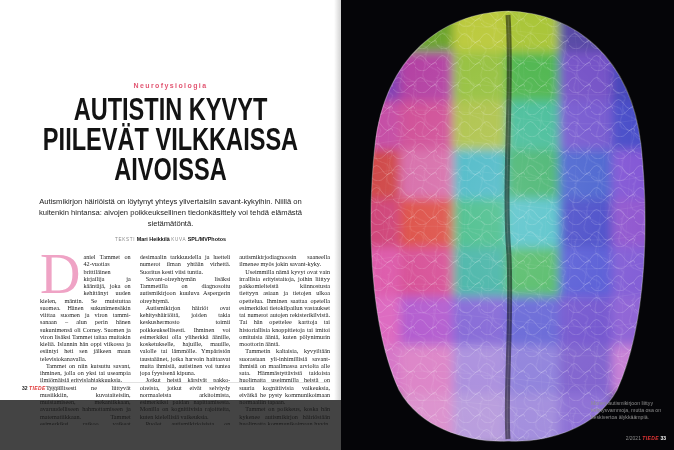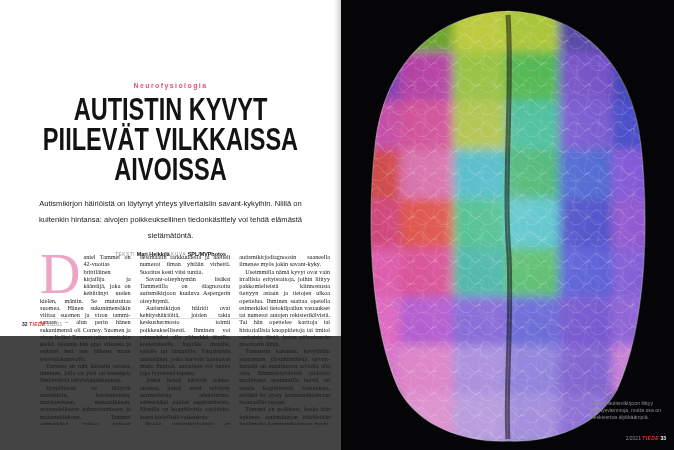--- a/index.html
+++ b/index.html
@@ -1,29 +1,29 @@
 <!DOCTYPE html>
 <html><head>
 <meta charset="utf-8">
 <style>
   html,body{margin:0;padding:0;background:#444;}
   .spread{position:relative;width:674px;height:450px;display:flex;overflow:hidden;
           font-family:"Liberation Serif",serif;}
   
-  .left-page{position:relative;width:341px;height:336px;background:#ffffff;box-sizing:border-box;}
+  .left-page{position:relative;width:341px;height:400px;background:#ffffff;box-sizing:border-box;}
   .left-page::after{content:"";position:absolute;top:0;right:0;width:7px;height:100%;
       background:linear-gradient(to right,rgba(0,0,0,0),rgba(0,0,0,0.18));}
   .kicker{margin-top:82px;text-align:center;font-family:"Liberation Sans",sans-serif;
       font-size:7px;font-weight:bold;letter-spacing:1.4px;color:#e25672;}
   h1.headline{margin:6px 0 0 0;text-align:center;font-family:"Liberation Sans",sans-serif;
       font-weight:800;font-size:31px;line-height:30px;color:#131313;
       transform:scaleX(0.76);transform-origin:50% 0;letter-spacing:0px;white-space:nowrap;}
   h1.headline span{display:block;}
   .standfirst{margin:11px auto 0 auto;width:272px;text-align:center;
-      font-family:"Liberation Sans",sans-serif;font-size:7.6px;line-height:16px;color:#222;}
+      font-family:"Liberation Sans",sans-serif;font-size:7.6px;line-height:11px;color:#222;}
   .byline{margin-top:7px;text-align:center;font-family:"Liberation Sans",sans-serif;
       font-size:5.4px;color:#111;}
   .byline .lab{color:#8a8a8a;font-size:4.6px;letter-spacing:0.7px;}
   .byline .nm{font-weight:bold;}
   .bodytext{position:absolute;left:40px;right:11px;top:253px;height:172px;
       display:flex;gap:9px;overflow:hidden;}
   .col{flex:1 1 0;overflow:hidden;}
   .col p{margin:0;font-size:6.2px;line-height:7.25px;text-align:justify;color:#1b1b1b;
       font-family:"Liberation Serif",serif;}
   .col p.ind{text-indent:6px;}

